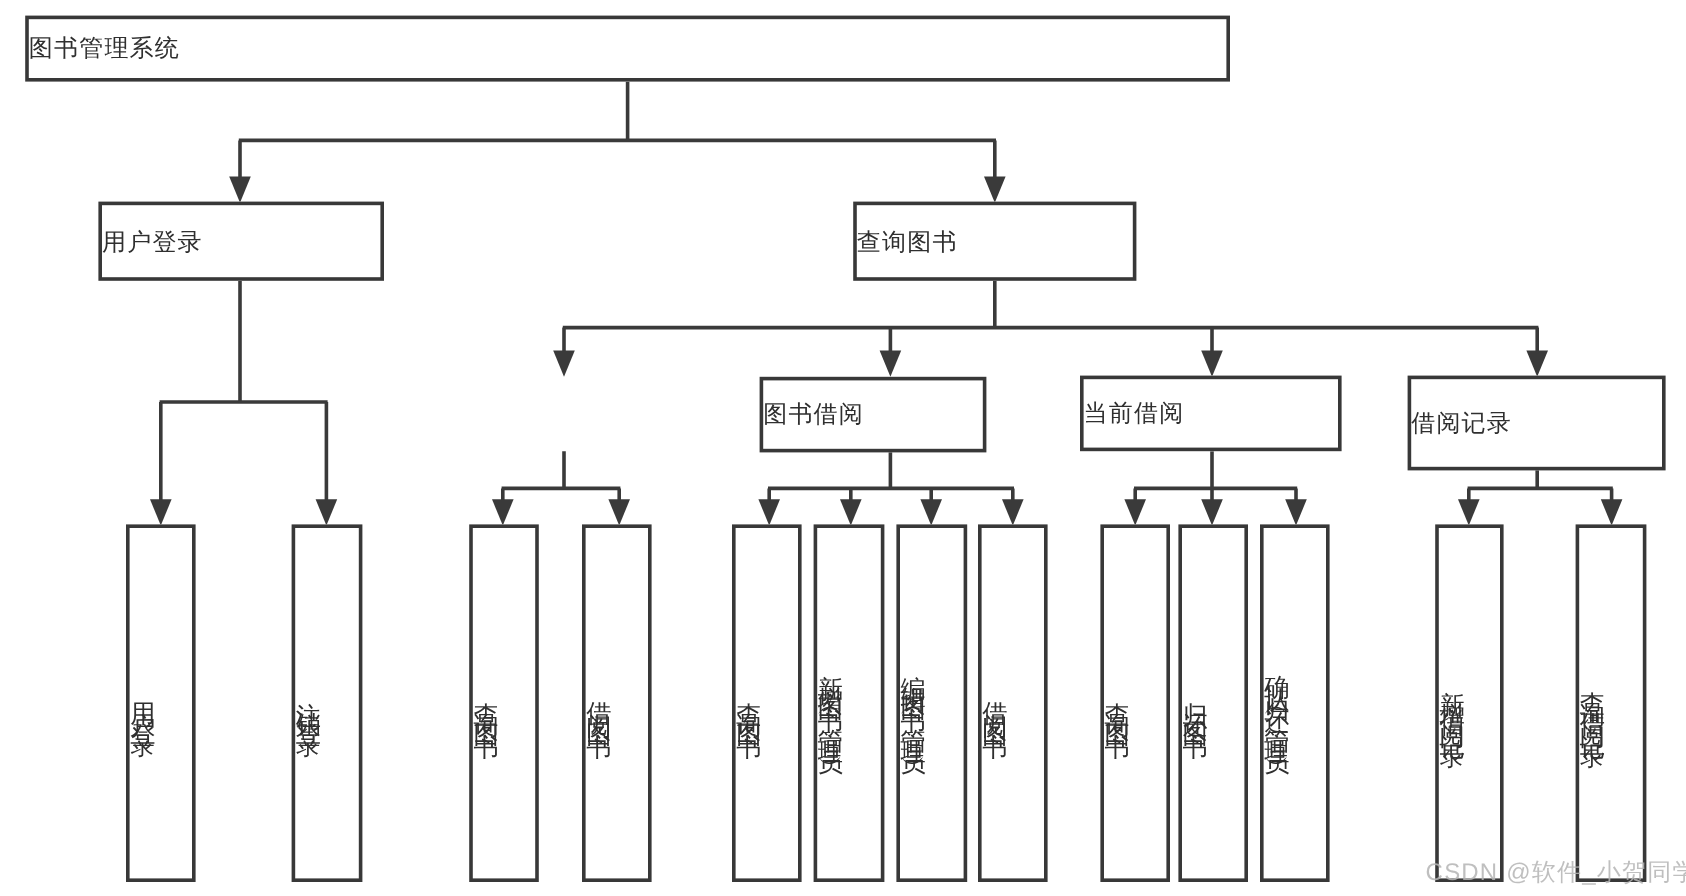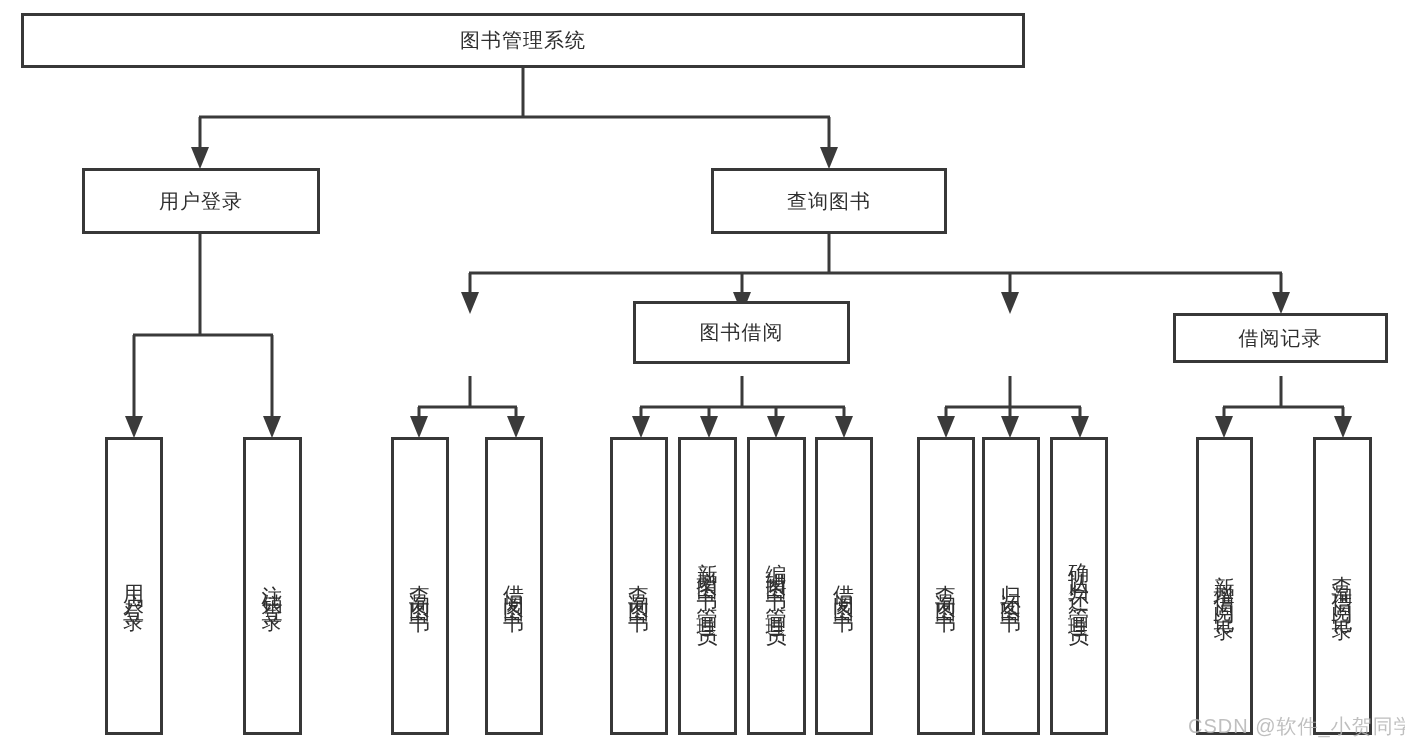--- a/index.html
+++ b/index.html
@@ -30,21 +30,21 @@
     fill: var(--line, #3a3a3a);
     stroke: none;
   }
   .node {
     position: absolute;
     box-sizing: border-box;
     border: 3px solid var(--border, #383838);
     background: var(--background, #ffffff);
     display: flex;
     align-items: center;
-    justify-content: center;
+    justify-content: flex-start;
     text-align: center;
   }
   .h-node { font-size: 20px; letter-spacing: 1px; }
   .leaf {
     top: 437px;
     width: 58px;
     height: 298px;
     font-size: 21px;
   }
   .vtext {
@@ -118,24 +118,27 @@
     <span>图书管理系统</span>
   </div>
 
   <div class="node h-node" style="left:82px; top:168px; width:238px; height:66px;">
     <span>用户登录</span>
   </div>
   <div class="node h-node" style="left:711px; top:168px; width:236px; height:66px;">
     <span>查询图书</span>
   </div>
 
-  <div class="node h-node" style="left:633px; top:301px; width:217px; height:63px;">
+  <div class="node h-node" style="left:633px; top:314px; width:189px; height:63px;">
     <span>图书借阅</span>
   </div>
-  <div class="node h-node" style="left:1173px; top:313px; width:215px; height:50px;">
+  <div class="node h-node" style="left:900px; top:313px; width:218px; height:63px;">
+    <span>当前借阅</span>
+  </div>
+  <div class="node h-node" style="left:1173px; top:313px; width:215px; height:79px;">
     <span>借阅记录</span>
   </div>
 
   <div class="node leaf" style="left:105px;">
     <span class="vtext">用户登录</span>
   </div>
   <div class="node leaf" style="left:243px; width:59px;">
     <span class="vtext">注销登录</span>
   </div>
   <div class="node leaf" style="left:391px;">

